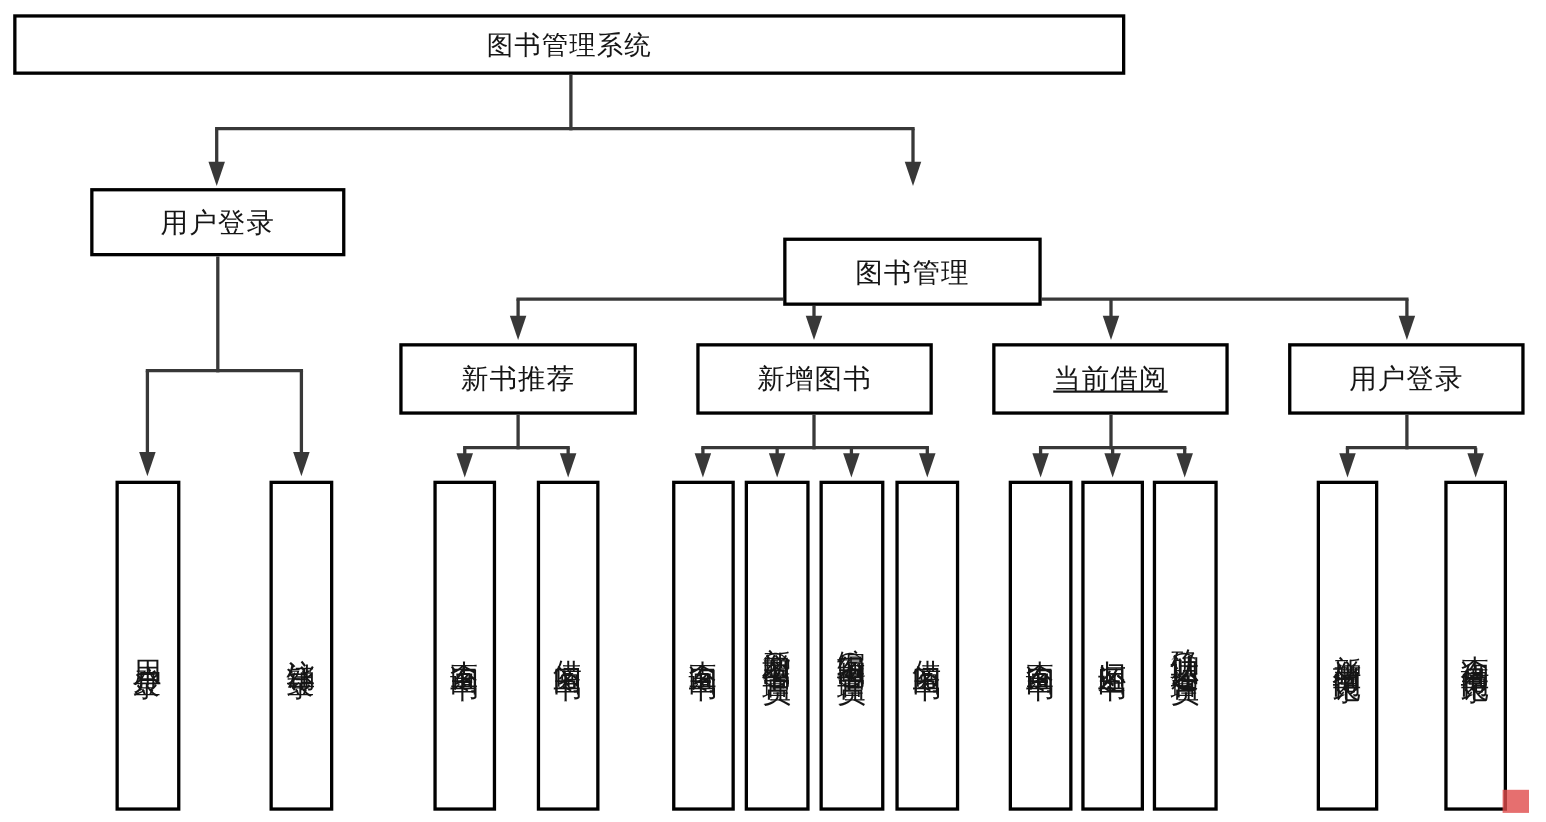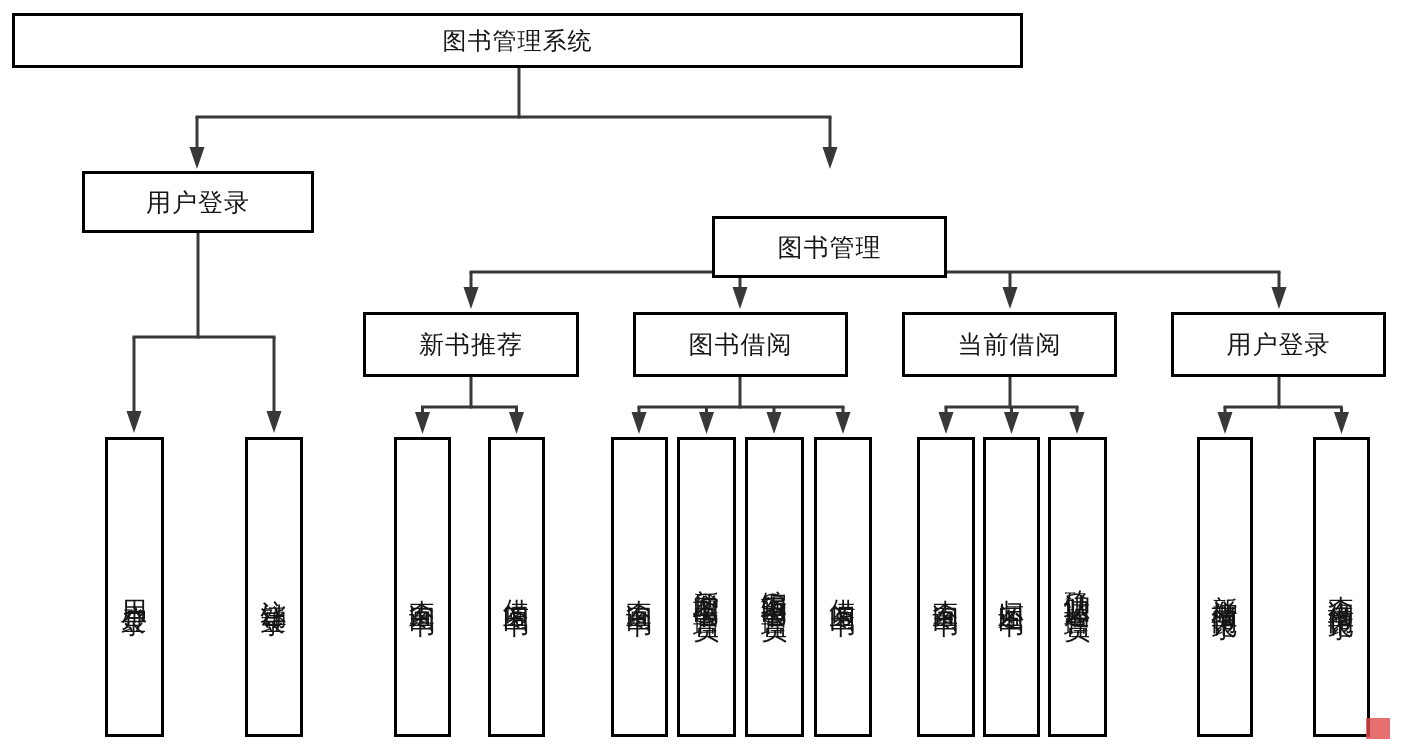--- a/index.html
+++ b/index.html
@@ -90,22 +90,22 @@
       <line x1="1341.5" y1="407" x2="1341.5" y2="414" stroke="#383838" stroke-width="3"></line>
       <polygon points="1334,412 1349,412 1341.5,434" fill="#383838"></polygon>
     </svg>
 
   <div class="box h root" style="left:12px; top:13px; width:1011px; height:55px;">图书管理系统</div>
 
   <div class="box h" style="left:82px; top:171px; width:232px; height:62px;">用户登录</div>
   <div class="box h" style="left:712px; top:171px; width:235px; height:62px;margin-top:45px;">图书管理</div>
 
   <div class="box h" style="left:363px; top:312px; width:216px; height:65px;">新书推荐</div>
-  <div class="box h" style="left:633px; top:312px; width:215px; height:65px;">图书借阅</div>
-  <div class="box h" style="left:902px; top:312px; width:215px; height:65px;">当前借阅</div>
+  <div class="box h" style="left:633px; top:312px; width:215px; height:65px;">新增图书</div>
+  <div class="box h" style="left:902px; top:312px; width:215px; height:65px;text-decoration:underline;">当前借阅</div>
   <div class="box h" style="left:1171px; top:312px; width:215px; height:65px;">用户登录</div>
 
   <div class="box v" style="left:105px; top:437px; width:59px; height:300px;">
       <span>用户登录</span>
     </div>
   <div class="box v" style="left:245px; top:437px; width:58px; height:300px;">
       <span>注销登录</span>
     </div>
 
   <div class="box v" style="left:394px; top:437px; width:57px; height:300px;">

